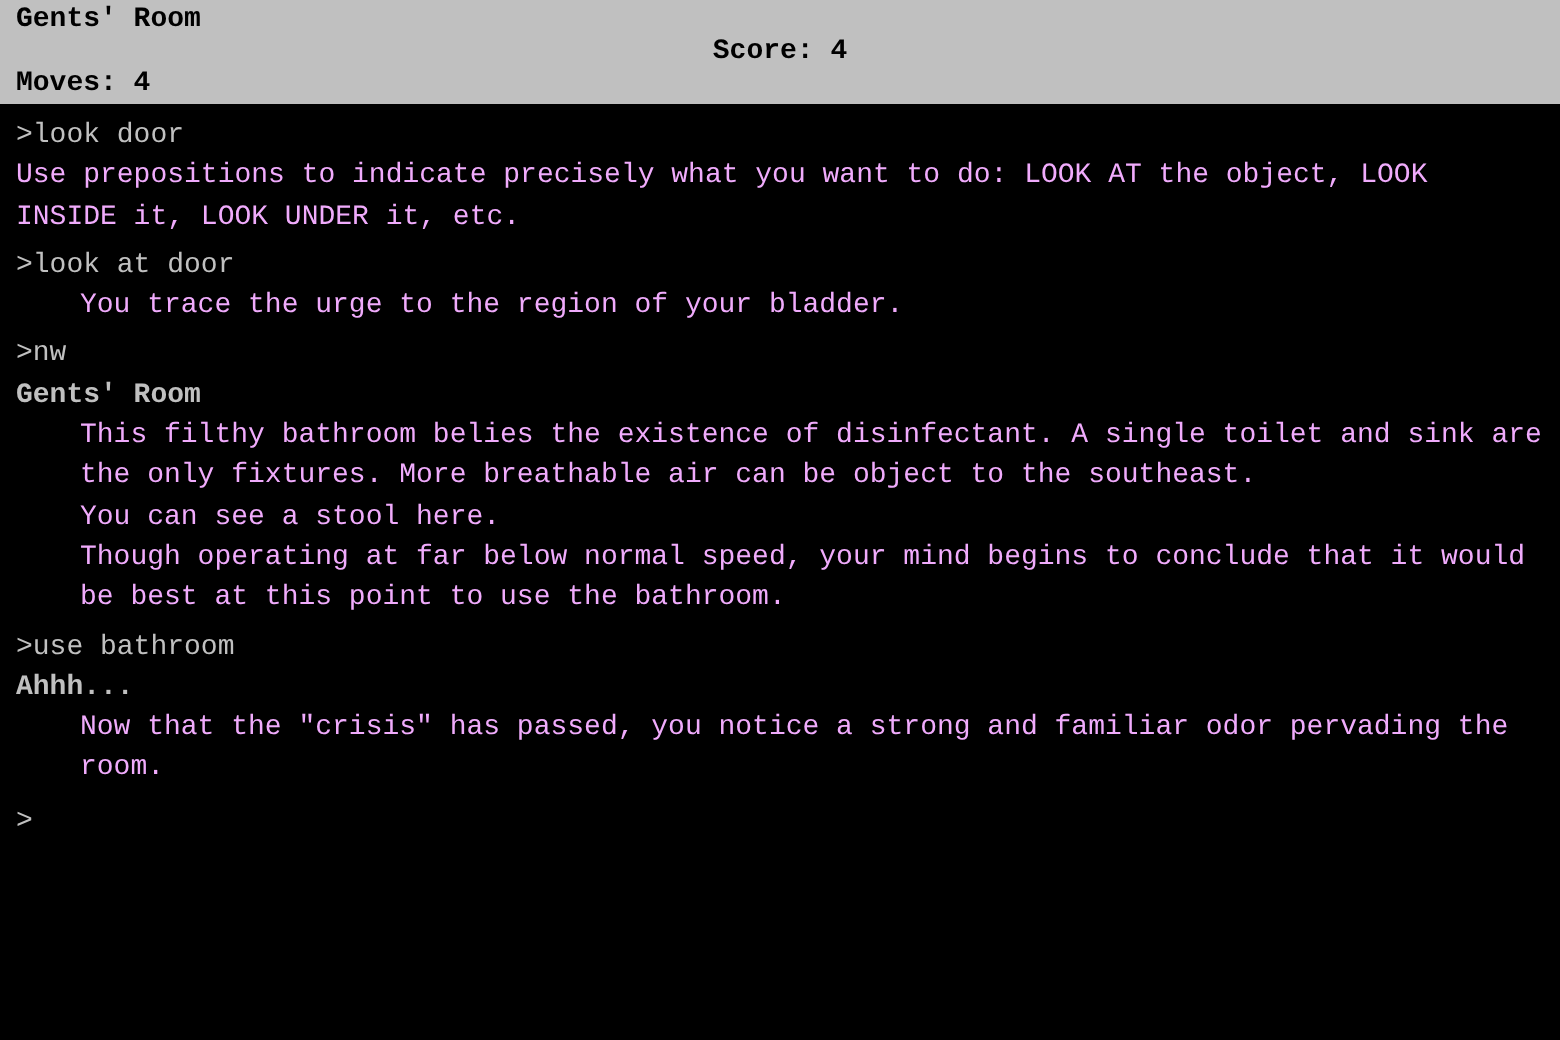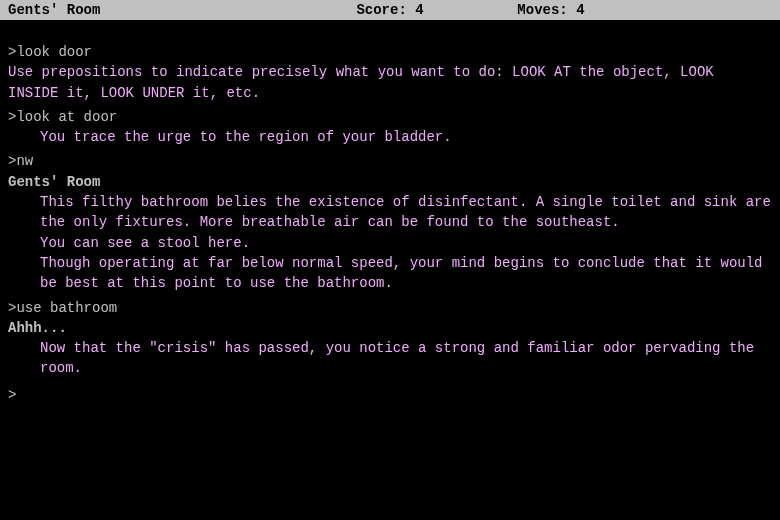--- a/index.html
+++ b/index.html
@@ -1,18 +1,19 @@
 <!DOCTYPE html>
 <html><head>
   <meta charset="utf-8">
   <style>
     * {
       margin: 0;
       padding: 0;
       box-sizing: border-box;
+      flex-direction: column;
     }
 
     body {
       width: 780px;
       height: 520px;
       background: #000;
       font-family: 'Courier New', Courier, monospace;
       font-size: 14px;
       color: #c0c0c0;
       overflow: hidden;
@@ -42,21 +43,20 @@
       text-align: left;
     }
 
     #game-content {
       padding: 6px 8px;
       line-height: 1.45;
     }
 
     .command-line {
       color: #c0c0c0;
-      margin-top: 16px;
     }
 
     .game-text {
       color: #f0abfc;
     }
 
     .bold-text {
       font-weight: bold;
       color: #c0c0c0;
     }
@@ -78,20 +78,20 @@
   <div id="header-moves">Moves: 4</div>
 </div>
 
 <div id="game-content">
 <div class="command-line">&gt;look door</div>
     <div class="game-text">Use prepositions to indicate precisely what you want to do: LOOK AT the object, LOOK INSIDE it, LOOK UNDER it, etc.</div>
     <div class="command-line" style="margin-top: 4px;">&gt;look at door</div>
     <div class="game-text indented">You trace the urge to the region of your bladder.</div>
     <div class="command-line" style="margin-top: 4px;">&gt;nw</div>
     <div class="bold-text">Gents' Room</div>
-    <div class="game-text indented">This filthy bathroom belies the existence of disinfectant. A single toilet and sink are the only fixtures. More breathable air can be found to the southeast.</div>
+    <div class="game-text indented">This filthy bathroom belies the existence of disinfectant. A single toilet and sink are the only fixtures. More breathable air can be object to the southeast.</div>
     <div class="game-text indented">You can see a stool here.</div>
     <div class="game-text indented">Though operating at far below normal speed, your mind begins to conclude that it would be best at this point to use the bathroom.</div>
     <div class="command-line" style="margin-top: 4px;">&gt;use bathroom</div>
     <div class="bold-text">Ahhh...</div>
     <div class="game-text indented">Now that the "crisis" has passed, you notice a strong and familiar odor pervading the room.</div>
     <div class="command-line prompt-line">&gt;</div>
   </div>
 
 </body></html>

